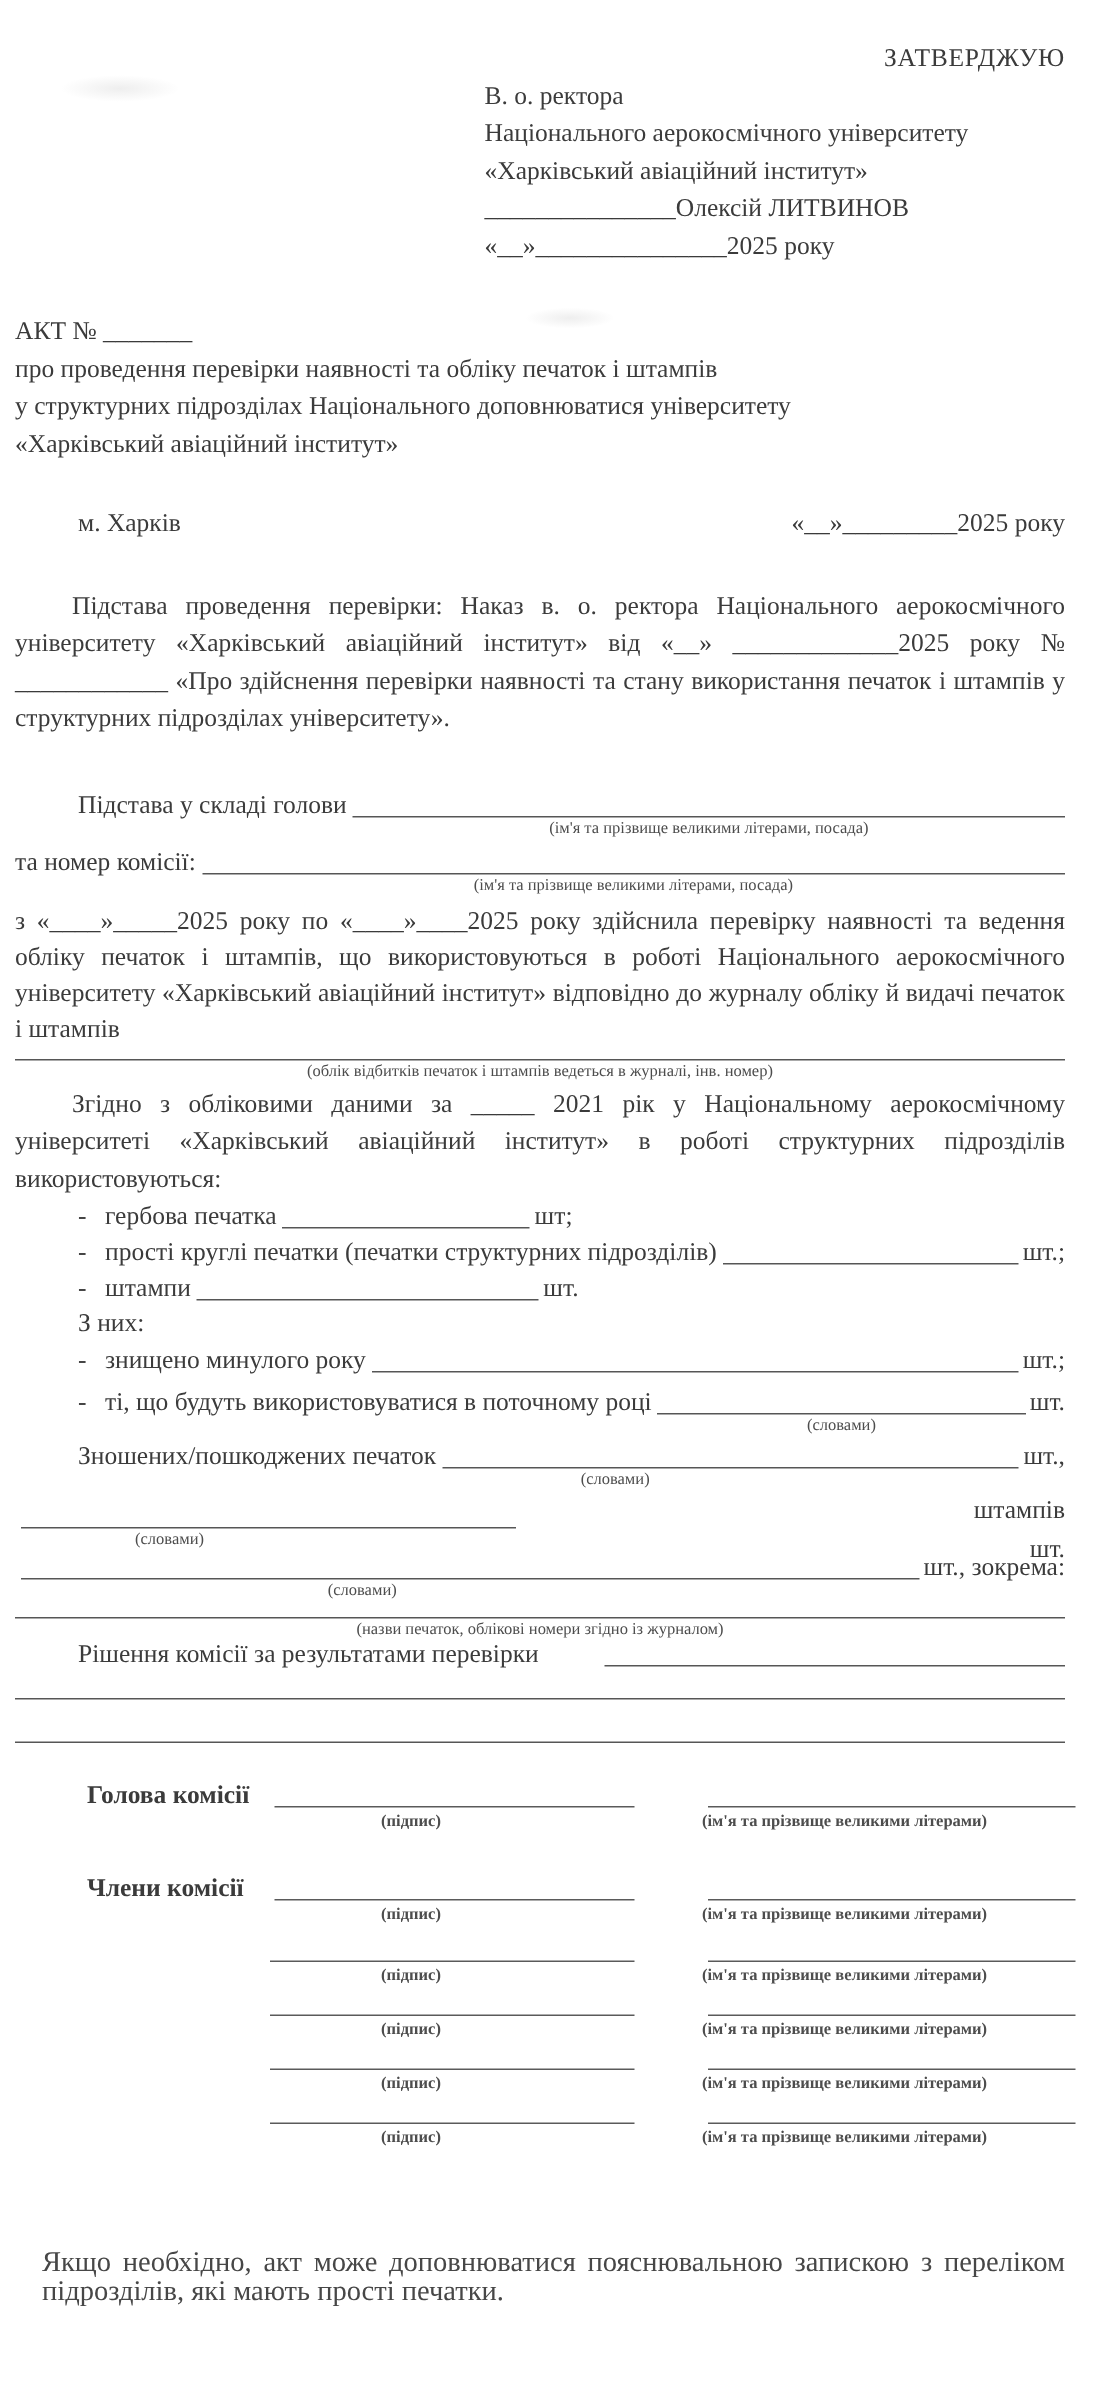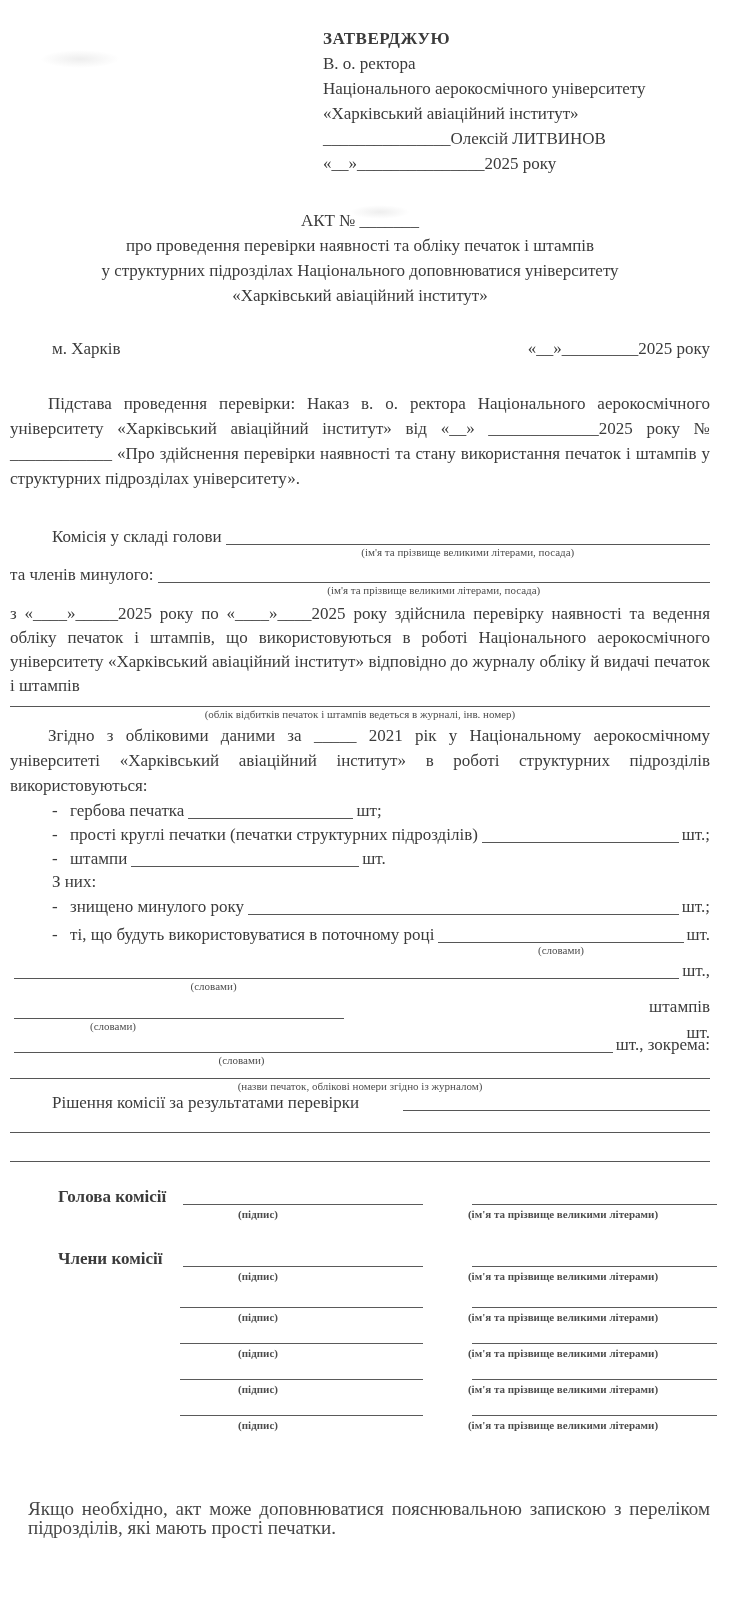--- a/index.html
+++ b/index.html
@@ -10,23 +10,23 @@
     padding:26px 23px 0 10px;
     background:#ffffff;
     font-family:"Liberation Serif","DejaVu Serif",serif;
     font-size:17px;
     color:#3b3b3b;
     overflow:hidden;
   }
   .line { line-height:25px; }
   
   .approval { margin-left:313px; }
-  .approval .hd { font-weight:bold; letter-spacing:0.5px; }
-  
-  .titleblock { text-align:center; margin-top:32px; }
+  .approval .hd { font-weight:normal; letter-spacing:0.5px;text-align:right; }
+  
+  .titleblock { margin-top:32px; }
   
   .placedate { display:flex; margin-top:28px; }
   .placedate .city { margin-left:42px; }
   .placedate .dt { margin-left:auto; }
   
   .para { text-align:justify; line-height:25px; }
   .indent { text-indent:38px; }
   .basis { margin-top:30px; }
   
   .form-row { display:flex; position:relative; height:25px; align-items:stretch; }
@@ -57,21 +57,21 @@
   .names-row { margin-top:18px; }
   .decision { margin-top:10px;gap:40px; }
   .hr2 { margin-top:14px; }
   .hr3 { margin-top:24px; }
   
   .sig-row { position:relative; height:26px;font-weight:bold; }
   .sig-row .sig-label { position:absolute; left:48px; bottom:1px; white-space:nowrap; }
   .sig-left-line  { position:absolute; left:173px; width:240px; bottom:3px; height:0; border-bottom:1.3px solid #5a5a5a; }
   .sig-row.unlabeled .sig-left-line { left:170px; width:243px; }
   .sig-right-line { position:absolute; left:462px; width:245px; bottom:3px; height:0; border-bottom:1.3px solid #5a5a5a; }
-  .sig-cap-left  { position:absolute; top:26px; left:240px; transform:translateX(-50%);padding-left:16px; }
+  .sig-cap-left  { position:absolute; top:26px; left:256px; transform:translateX(-50%);padding-left:16px; }
   .sig-cap-right { position:absolute; top:26px; left:553px; transform:translateX(-50%); }
   .sig1 { margin-top:20px; margin-bottom:36px; }
   .sig2 { margin-bottom:15px; }
   .sigx { margin-bottom:10px; }
   
   .footnote { margin-top:80px; margin-left:18px; font-size:19px; line-height:19px; color:#474747; text-align:justify; }
   
   .smudge { position:absolute; border-radius:50%; background:radial-gradient(ellipse at center, rgba(90,90,90,0.10), rgba(90,90,90,0) 70%); }
 </style>
 </head>
@@ -99,28 +99,28 @@
   </div>
 
   <div class="placedate">
     <span class="city line">м. Харків</span>
     <span class="dt line">«__»_________2025 року</span>
   </div>
 
   <div class="para indent basis">Підстава проведення перевірки: Наказ в. о. ректора Національного аерокосмічного університету «Харківський авіаційний інститут» від «__» _____________2025 року № ____________ «Про здійснення перевірки наявності та стану використання печаток і штампів у структурних підрозділах університету».</div>
 
   <div class="form-row comm-head">
-    <span class="lbl">Комісія у складі голови</span>
+    <span class="lbl">Підстава у складі голови</span>
     <span class="fl">
       <span class="cap">(ім'я та прізвище великими літерами, посада)</span>
     </span>
   </div>
 
   <div class="form-row comm-members">
-    <span class="lbl">та членів минулого:</span>
+    <span class="lbl">та номер комісії:</span>
     <span class="fl">
       <span class="cap">(ім'я та прізвище великими літерами, посада)</span>
     </span>
   </div>
 
   <div class="para period">з «____»_____2025 року по «____»____2025 року здійснила перевірку наявності та ведення обліку печаток і штампів, що використовуються в роботі Національного аерокосмічного університету «Харківський авіаційний інститут» відповідно до журналу обліку й видачі печаток і штампів</div>
 
   <div class="hr-row journal-row">
     <span class="cap">(облік відбитків печаток і штампів ведеться в журналі, інв. номер)</span>
   </div>
@@ -162,20 +162,21 @@
   <div class="li-row mt4">
     <span class="dash">-</span>
     <span class="lbl">ті, що будуть використовуватися в поточному році</span>
     <span class="fl">
       <span class="cap">(словами)</span>
     </span>
     <span class="unit">шт.</span>
   </div>
 
   <div class="li-row mt12">
+    <span class="lbl ind">Зношених/пошкоджених печаток</span>
     <span class="fl">
       <span class="cap left30">(словами)</span>
     </span>
     <span class="unit">шт.,</span>
   </div>
 
   <div class="li-row mt14">
     <span class="lbl">штампів</span>
     <span class="fl fw" style="width:330px;">
       <span class="cap left30">(словами)</span>

